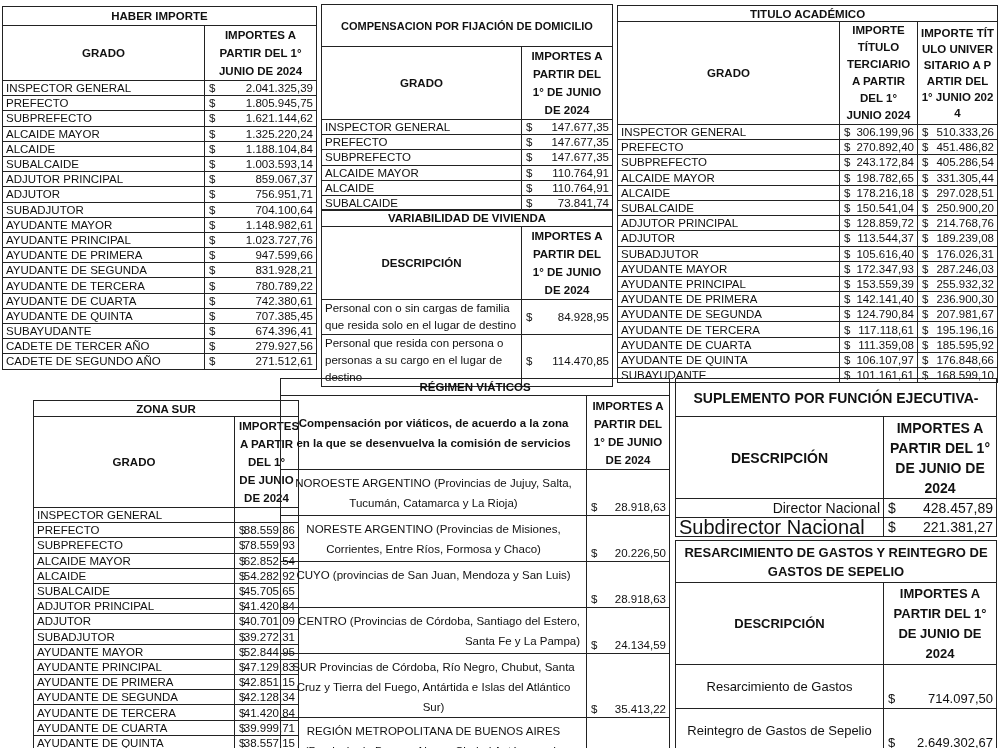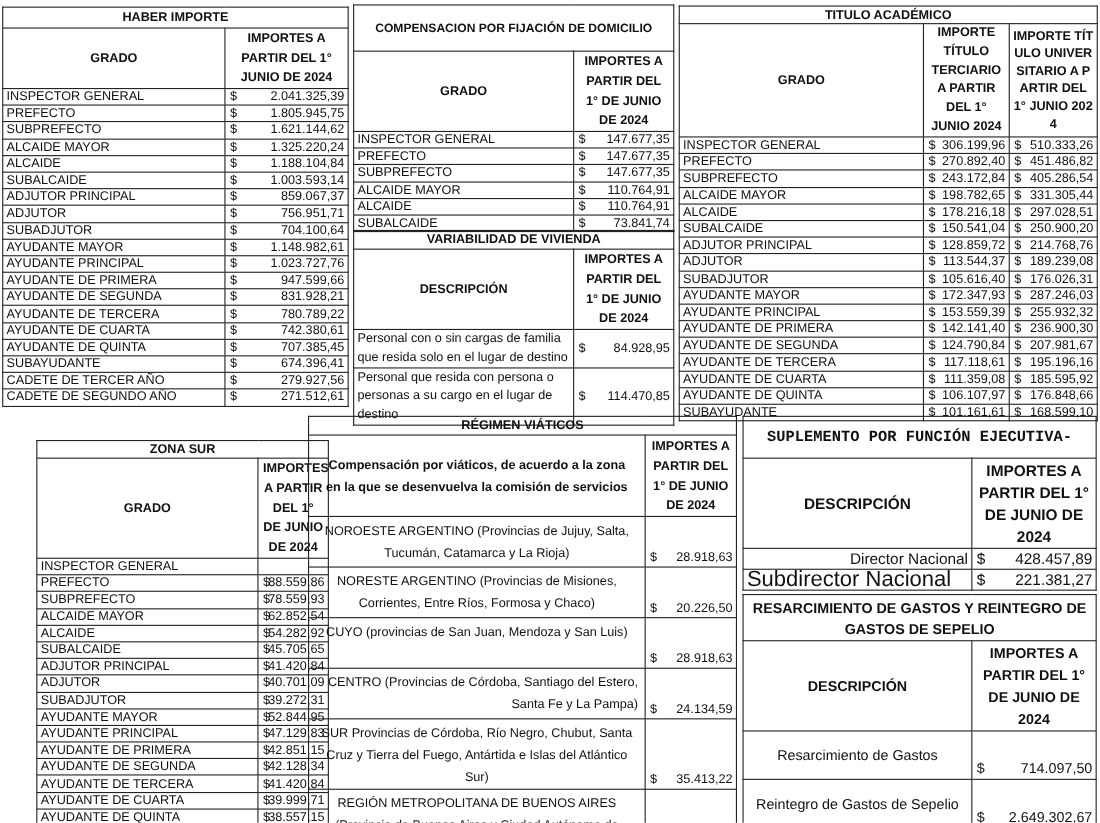--- a/index.html
+++ b/index.html
@@ -427,21 +427,21 @@
 </div>
 
 <div class="blk" style="left:675px;top:378px;width:322px;">
   <table>
     <colgroup>
         <col style="width:208px">
         <col>
       </colgroup>
     <tbody>
         <tr>
-          <td colspan="2" class="title" style="height:38px;font-size:14px;font-family:Liberation Mono, monospace;">SUPLEMENTO POR FUNCIÓN EJECUTIVA-</td>
+          <td colspan="2" class="title" style="height:38px;font-size:14px;">SUPLEMENTO POR FUNCIÓN EJECUTIVA-</td>
         </tr>
     <tr>
       <td class="hdr" style="height:82px;font-size:14px;">DESCRIPCIÓN</td>
       <td class="hdr" style="font-size:14px;line-height:20px;padding:0 4px;">IMPORTES A PARTIR DEL 1° DE JUNIO DE 2024</td>
     </tr>
     </tbody>
       <tbody id="sf-body">
         <tr>
           <td style="font-size:14px;height:19px;line-height:17px;text-align:right;">Director Nacional</td>
           <td class="amt" style="font-size:14px;"><span class="cur">$</span><span>428.457,89</span></td>

